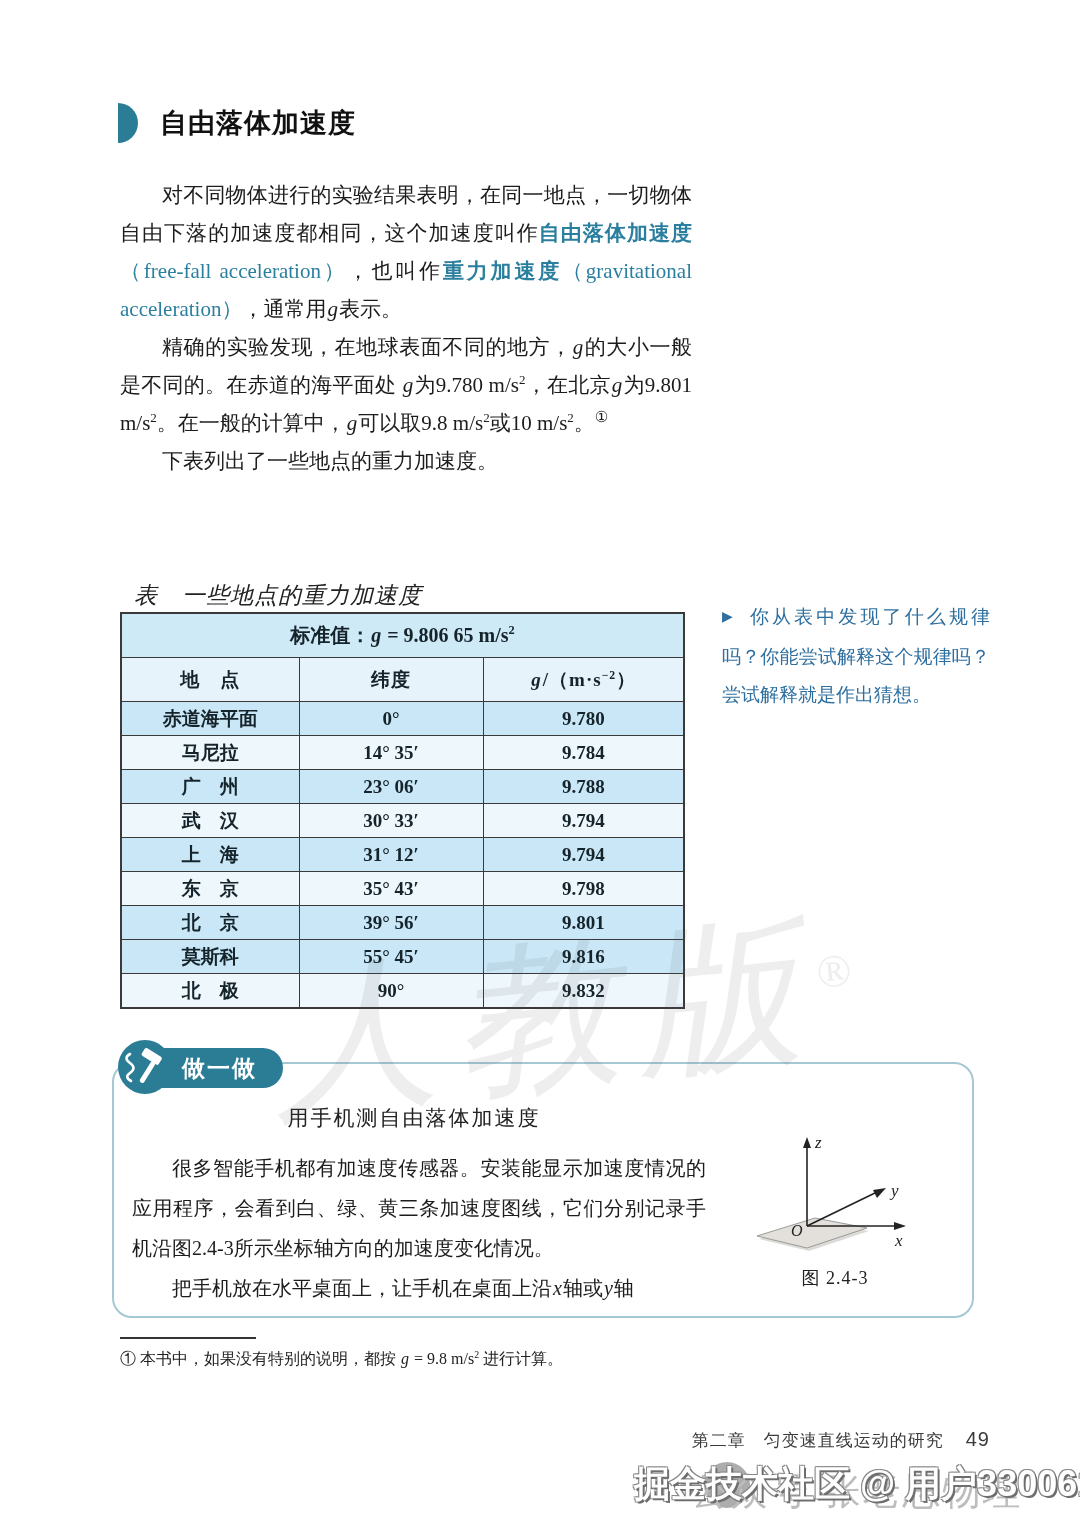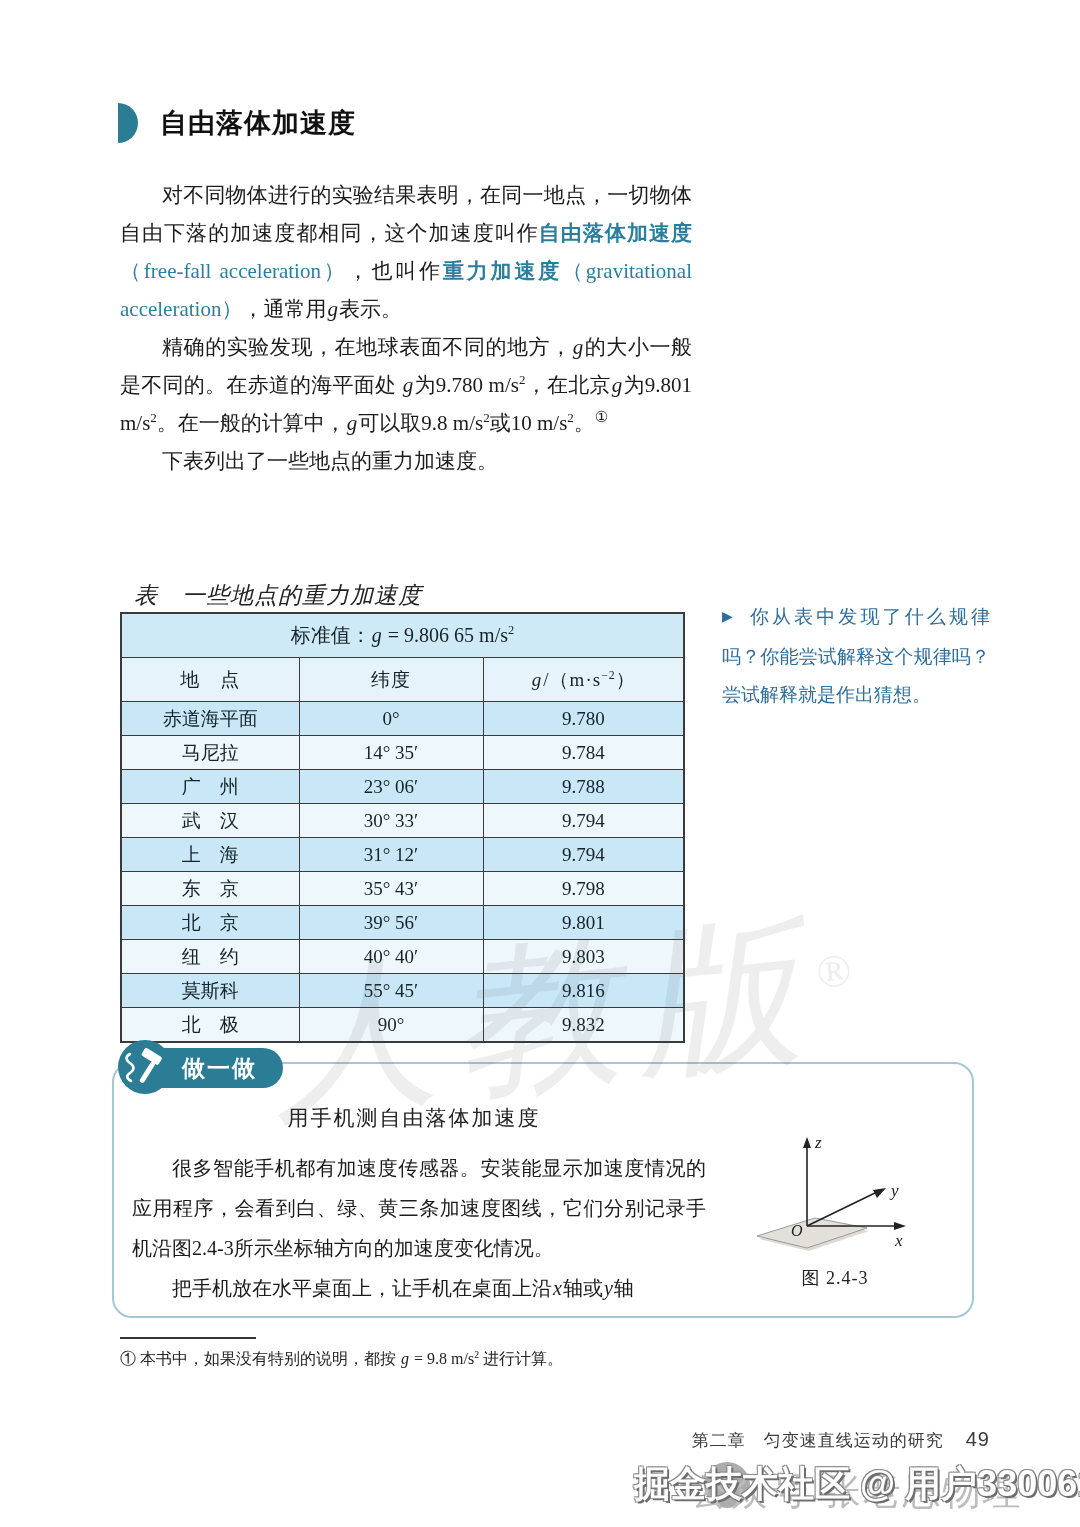--- a/index.html
+++ b/index.html
@@ -31,21 +31,21 @@
   .s-term{color:var(--teal);font-weight:700;font-family:"Liberation Sans","DejaVu Sans",sans-serif;}
   .s-en{color:var(--teal);}
   .s-i{font-style:italic;font-family:"Liberation Serif",serif;padding:0 1px;}
   .s-sup{vertical-align:super;font-size:0.62em;line-height:0;}
   .s-note{vertical-align:super;font-size:0.72em;line-height:0;}
   
   .tbl-caption{position:absolute;left:122px;top:580px;font-size:23px;font-style:italic;
     letter-spacing:1px;color:#222;margin-left:12px;}
   table.gravity{position:absolute;left:120px;top:612px;width:563px;border-collapse:collapse;
     font-size:19px;color:#15232b;table-layout:fixed;}
-  table.gravity td,table.gravity th{border:1px solid var(--tbl-border);font-weight:normal;
+  table.gravity td,table.gravity th{border:1px solid var(--tbl-border);font-weight:bold;
     text-align:center;padding:0;}
   table.gravity{border:2px solid var(--tbl-border);}
   tr.standard td{height:43px;background:var(--row-standard);font-size:20px;}
   tr.cols th{height:43px;background:var(--row-header);letter-spacing:1px;margin-left:20px;}
   tr.shade td{height:33px;background:var(--row-blue);}
   tr.light td{height:33px;background:var(--row-light);}
   col.c1{width:178px;} col.c2{width:184px;} col.c3{width:201px;}
   td.lat{text-align:left;padding-left:50px;}
   
   .side-note{position:absolute;left:722px;top:598px;width:268px;color:var(--blue-note);
@@ -153,25 +153,20 @@
           <tr class="light">
             <td>东　京</td>
             <td class="lat">35° 43′</td>
             <td>9.798</td>
           </tr>
           <tr class="shade">
             <td>北　京</td>
             <td class="lat">39° 56′</td>
             <td>9.801</td>
           </tr>
-          <tr class="light">
-            <td>纽　约</td>
-            <td class="lat">40° 40′</td>
-            <td>9.803</td>
-          </tr>
           <tr class="shade">
             <td>莫斯科</td>
             <td class="lat">55° 45′</td>
             <td>9.816</td>
           </tr>
           <tr class="light">
             <td>北　极</td>
             <td class="lat">90°</td>
             <td>9.832</td>
           </tr>

